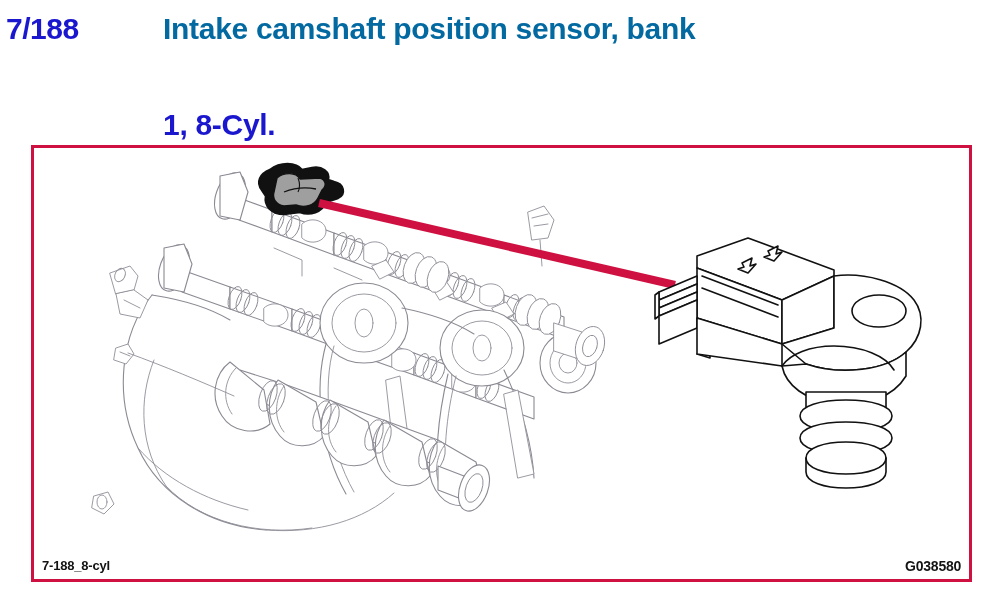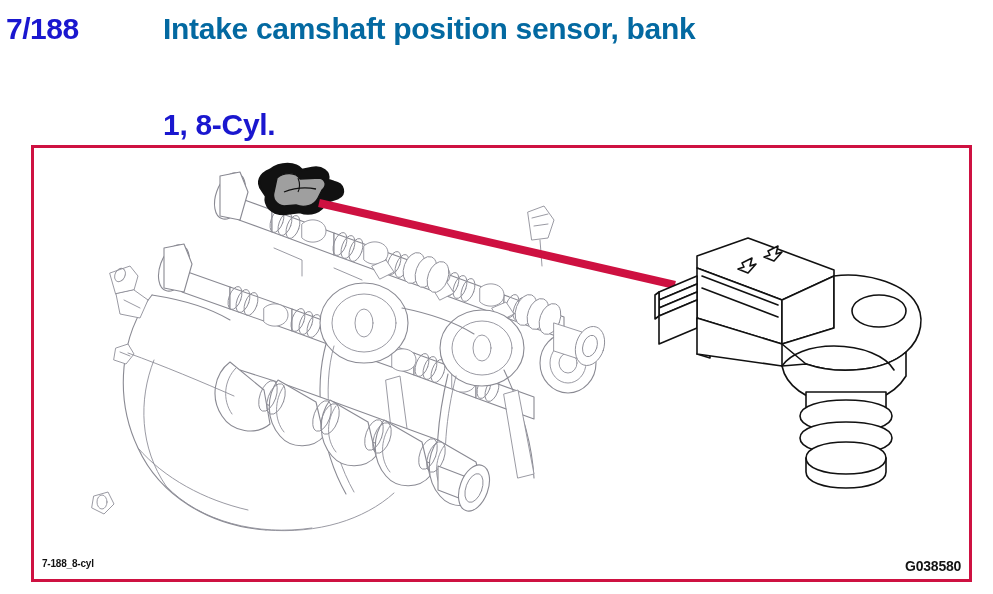--- a/index.html
+++ b/index.html
@@ -72,21 +72,21 @@
     top: 0;
     width: 100%;
     height: 100%;
   }
 
   
   #caption-left {
     position: absolute;
     left: 42px;
     top: 558px;
-    font-size: 10px;
+    font-size: 13px;
     font-weight: bold;
     color: #131313;
     letter-spacing: -0.2px;
     white-space: nowrap;
   }
   #caption-right {
     position: absolute;
     left: 905px;
     top: 558px;
     font-size: 14px;

